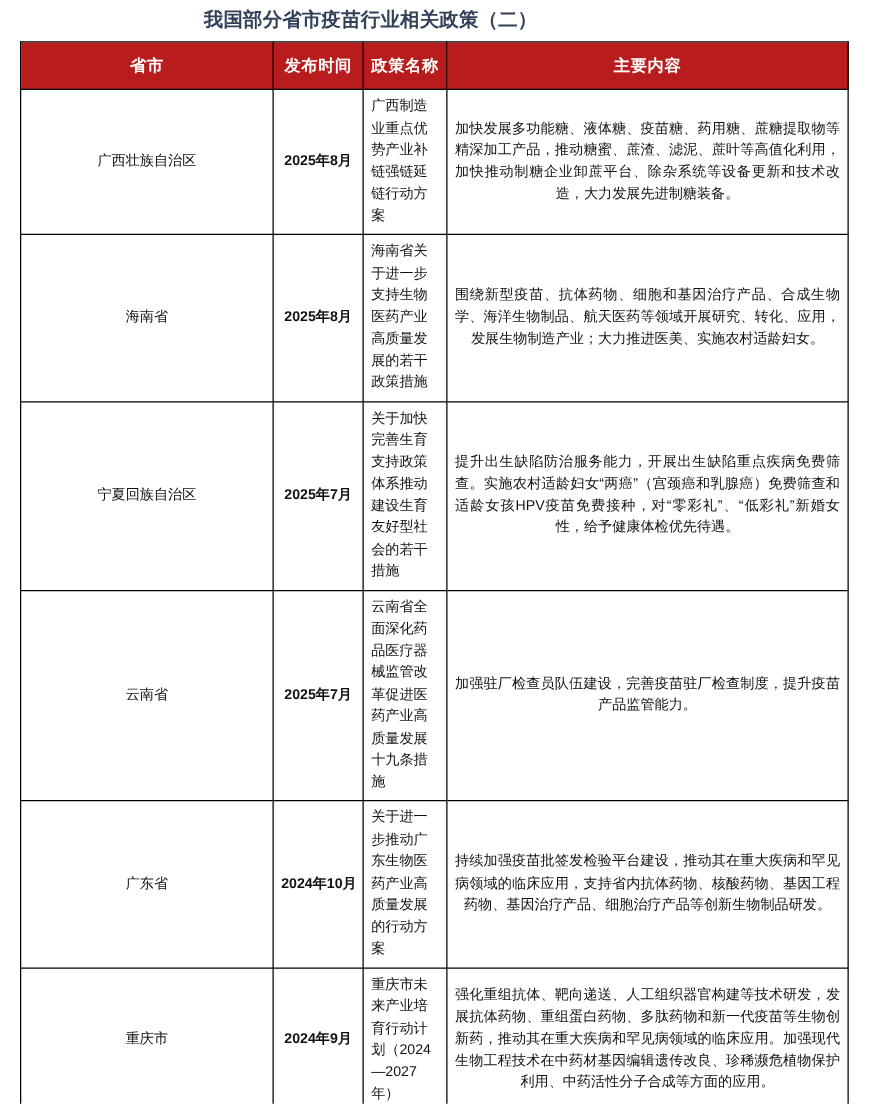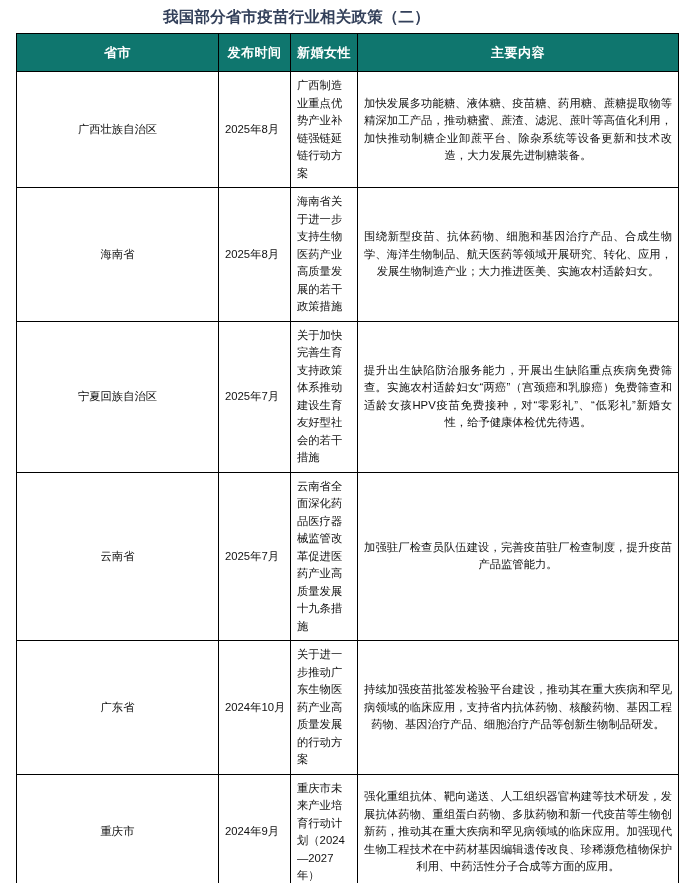--- a/index.html
+++ b/index.html
@@ -37,21 +37,21 @@
     width: 662px;
     border-collapse: collapse;
     table-layout: fixed;
     border: 1px solid #000000;
   }
   table.policy-table col.c-prov  { width: 202px; }
   table.policy-table col.c-date  { width: 72px;  }
   table.policy-table col.c-name  { width: 67px;  }
   table.policy-table col.c-cont  { width: 321px; }
   thead th {
-    background: #0f766e;
+    background: #b91c1c;
     color: #ffffff;
     font-size: 13px;
     font-weight: bold;
     height: 37px;
     text-align: center;
     vertical-align: middle;
     border: 1px solid #000000;
     padding: 0 2px;
     letter-spacing: 0.5px;
   }
@@ -62,22 +62,23 @@
     vertical-align: middle;
     color: #111111;
     padding: 5px 6px;
   }
   td.col-prov {
     text-align: center;
     white-space: normal;
     font-family: Liberation Serif, serif;
   }
   td.col-date {
-    text-align: left;
+    text-align: center;
     white-space: nowrap;
+    font-weight: bold;
   }
   td.col-name {
   }
   td.col-cont {
     text-align: justify;
     text-align-last: center;
     text-justify: inter-ideograph;
   }
 </style>
 </head>
@@ -92,21 +93,21 @@
       <colgroup>
         <col class="c-prov">
           <col class="c-date">
           <col class="c-name">
           <col class="c-cont">
       </colgroup>
       <thead>
         <tr>
           <th>省市</th>
           <th>发布时间</th>
-          <th>新婚女性</th>
+          <th>政策名称</th>
           <th>主要内容</th>
         </tr>
       </thead>
       <tbody id="table-body">
           <tr>
             <td class="col-prov">广西壮族自治区</td>
             <td class="col-date">2025年8月</td>
             <td class="col-name">广西制造业重点优势产业补链强链延链行动方案</td>
             <td class="col-cont">加快发展多功能糖、液体糖、疫苗糖、药用糖、蔗糖提取物等精深加工产品，推动糖蜜、蔗渣、滤泥、蔗叶等高值化利用，加快推动制糖企业卸蔗平台、除杂系统等设备更新和技术改造，大力发展先进制糖装备。</td>
           </tr>

